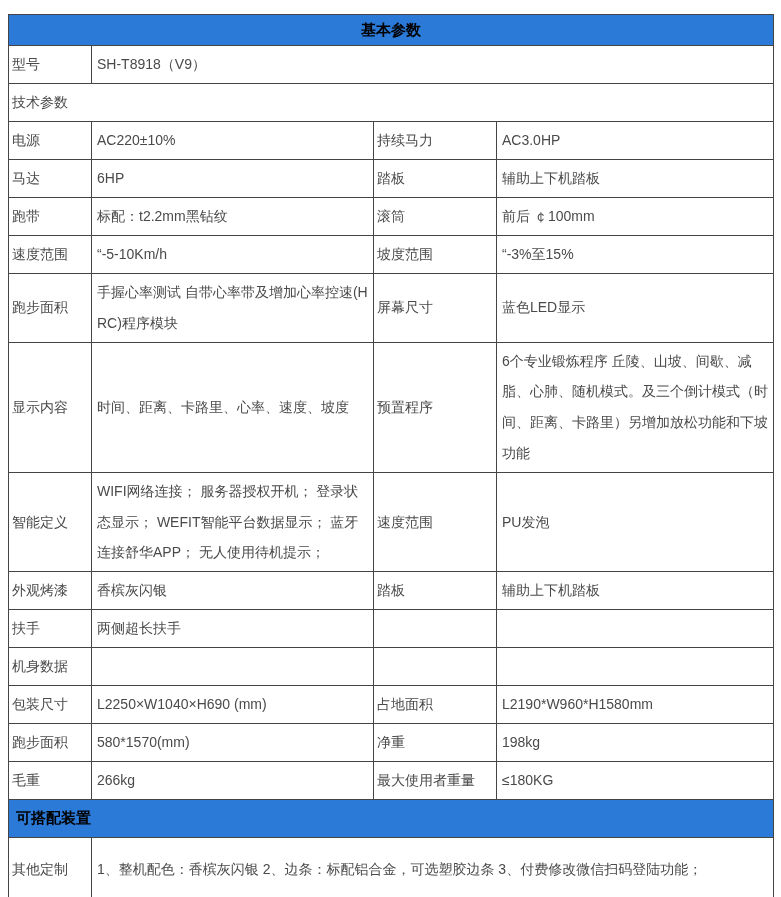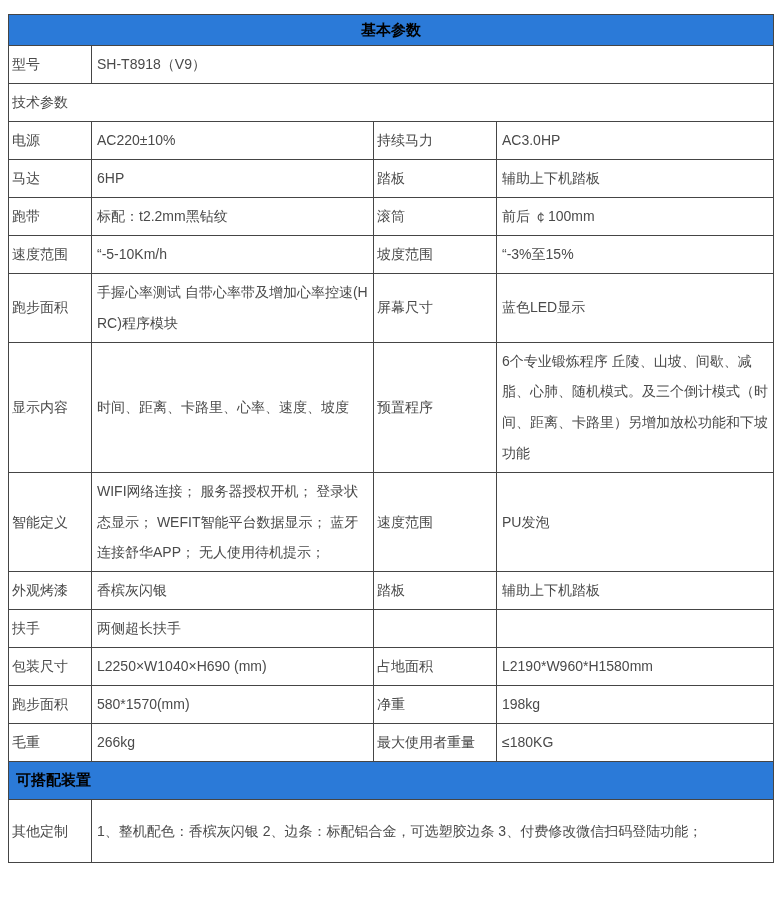--- a/index.html
+++ b/index.html
@@ -137,20 +137,26 @@
           <td colspan="1" class="label">踏板</td>
           <td colspan="1" class="value">辅助上下机踏板</td>
         </tr>
         <tr>
           <td colspan="1" class="label">扶手</td>
           <td colspan="1" class="value">两侧超长扶手</td>
           <td colspan="1" class="label"></td>
           <td colspan="1" class="value"></td>
         </tr>
         <tr>
+          <td colspan="1" class="label">机身数据</td>
+          <td colspan="1" class="value"></td>
+          <td colspan="1" class="label"></td>
+          <td colspan="1" class="value"></td>
+        </tr>
+        <tr>
           <td colspan="1" class="label">包装尺寸</td>
           <td colspan="1" class="value">L2250×W1040×H690 (mm)</td>
           <td colspan="1" class="label">占地面积</td>
           <td colspan="1" class="value">L2190*W960*H1580mm</td>
         </tr>
         <tr>
           <td colspan="1" class="label">跑步面积</td>
           <td colspan="1" class="value">580*1570(mm)</td>
           <td colspan="1" class="label">净重</td>
           <td colspan="1" class="value">198kg</td>

